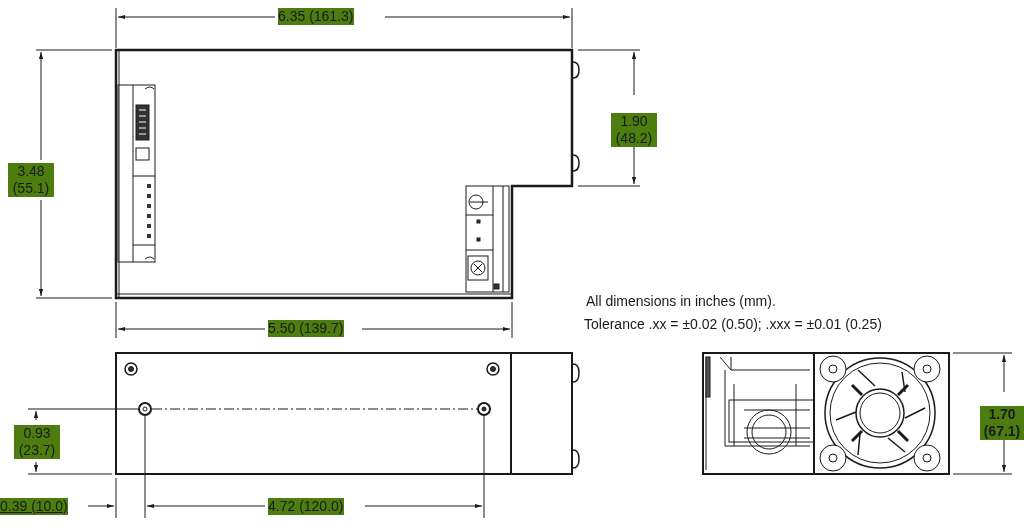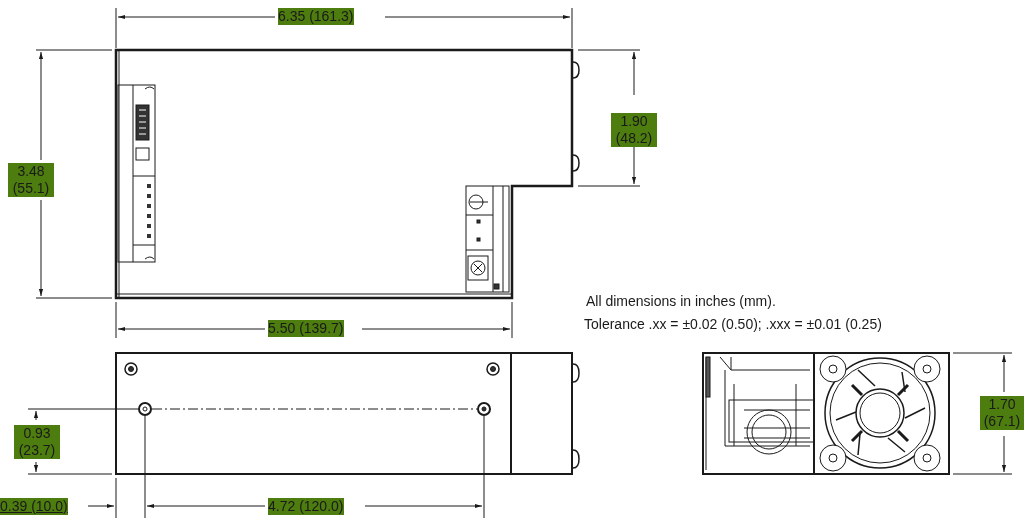--- a/index.html
+++ b/index.html
@@ -173,19 +173,19 @@
   <div>1.90</div>
   <div>(48.2)</div>
 </div>
 <div class="lbl" style="left:268px;top:320px;">5.50 (139.7)</div>
 <div class="lbl" style="left:14px;top:425px;width:46px;">
   <div>0.93</div>
   <div>(23.7)</div>
 </div>
 <div class="lbl" style="left:0px;top:498px;text-decoration:underline;">0.39 (10.0)</div>
 <div class="lbl" style="left:268px;top:498px;">4.72 (120.0)</div>
-<div class="lbl" style="left:980px;top:396px;width:44px;">
+<div class="lbl" style="left:980px;top:406px;width:44px;font-weight:bold;">
   <div>1.70</div>
   <div>(67.1)</div>
 </div>
 
 <div class="note" style="left:586px;top:290px;">All dimensions in inches (mm).</div>
 <div class="note" style="left:584px;top:313px;">Tolerance .xx = ±0.02 (0.50); .xxx = ±0.01 (0.25)</div>
 
 </body></html>

